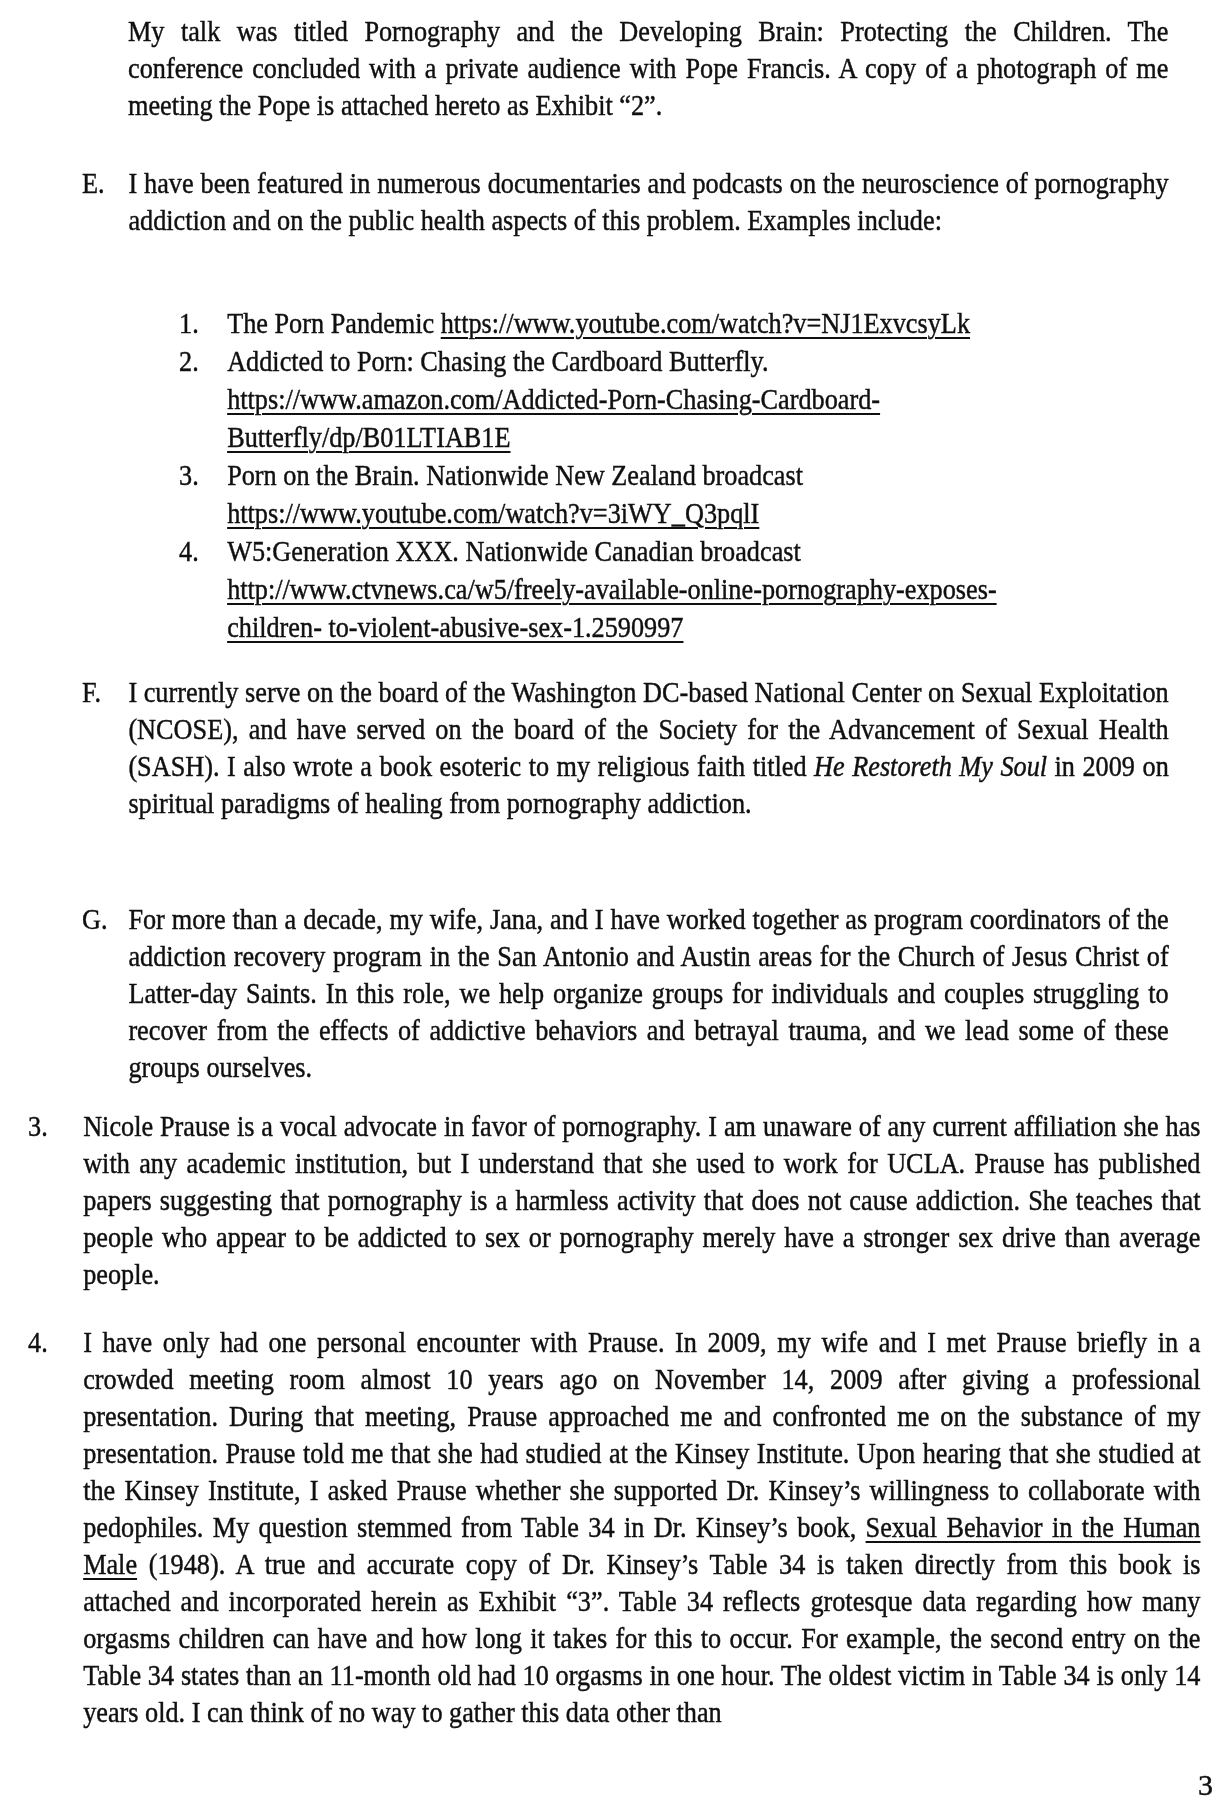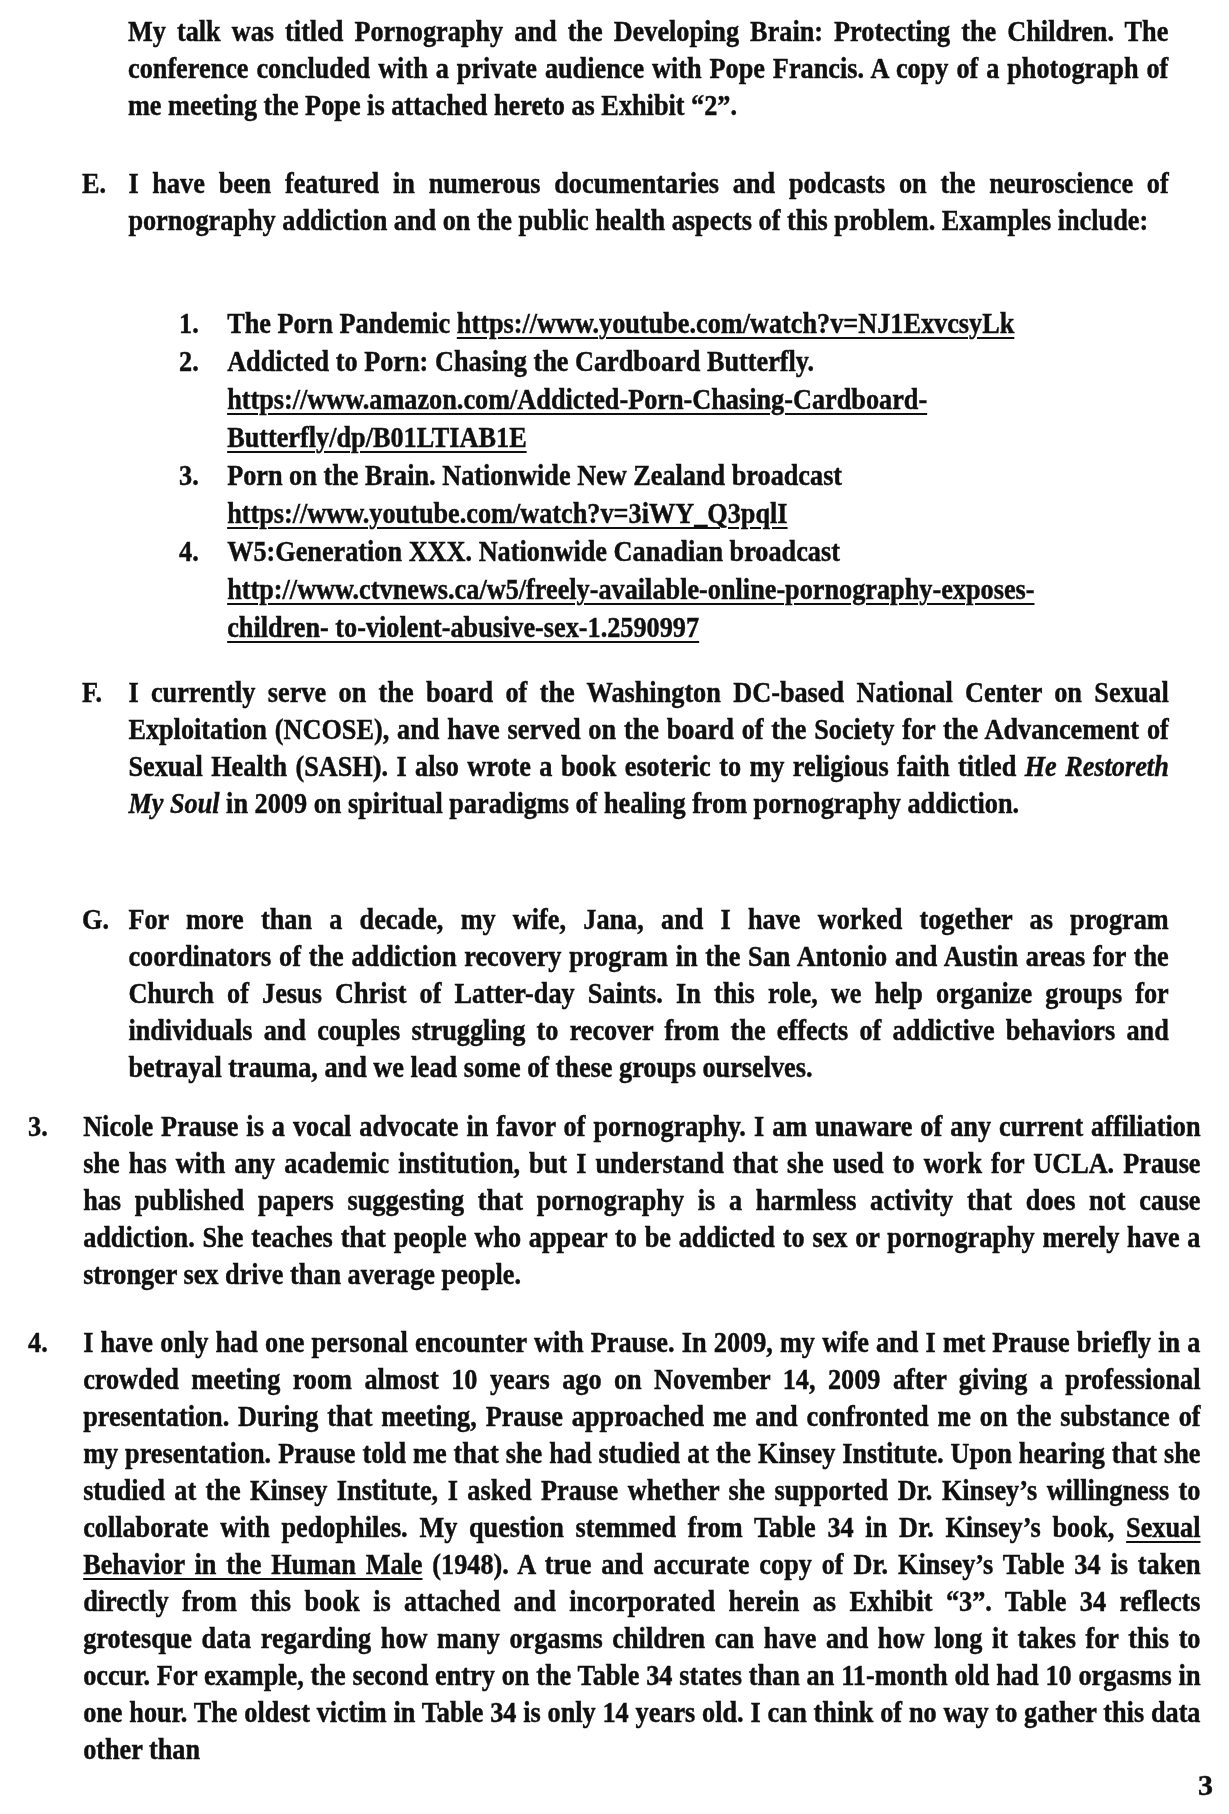--- a/index.html
+++ b/index.html
@@ -9,21 +9,20 @@
   }
   .page {
     position: relative;
     width: 1229px;
     height: 1814px;
     background: #ffffff;
     overflow: hidden;
     font-family: "Liberation Serif", "DejaVu Serif", serif;
     color: #101010;
     font-size: 30px;
-    font-weight: bold;
     -webkit-text-stroke: 0.45px #101010;
   }
   .block { position: absolute; }
   .scale { transform: scaleX(0.875); transform-origin: 0 0; }
   .justify { text-align: justify; }
   .lh { line-height: 37px; }
   .hang { position: relative; }
   .hang .label { position: absolute; left: 0; top: 0; }
   .hang .content { margin-left: 53px; width: 1189px; }
   .hang-num .content { margin-left: 63px; width: 1277px; }

